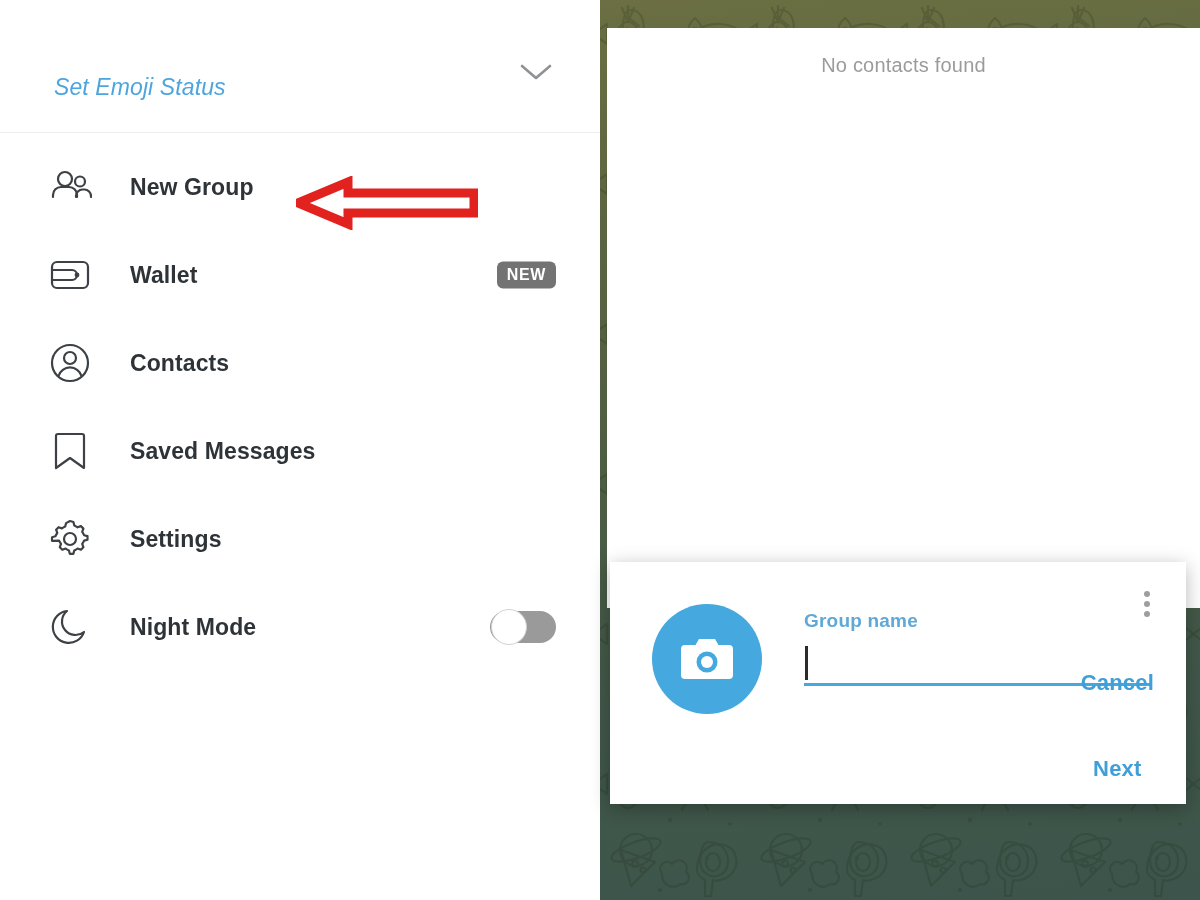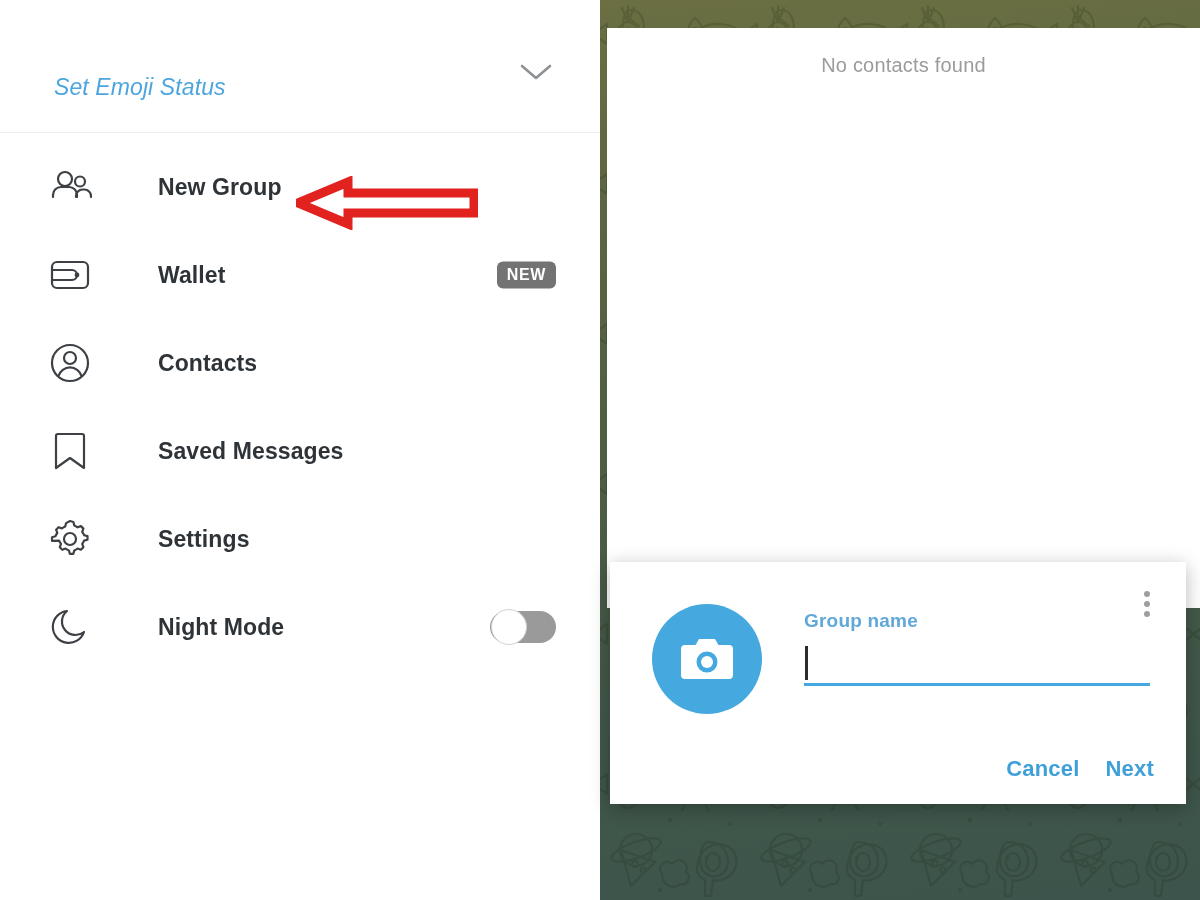--- a/index.html
+++ b/index.html
@@ -51,21 +51,20 @@
     position:absolute; right:44px; top:52px;
     width:40px; height:40px;
     display:flex; align-items:center; justify-content:center;
   }
 
   .menu-list { padding-top:10px; }
   .menu-item {
     position:relative; height:88px;
     display:flex; align-items:center;
     padding-left:46px;
-    gap:28px;
   }
   .menu-icon {
     width:48px; height:48px;
     display:flex; align-items:center; justify-content:center;
     flex:0 0 48px;
     color:#3d4145;
   }
   .menu-label {
     margin-left:36px;
     font-size:23px; font-weight:700; color:#2e3338;
@@ -135,21 +134,21 @@
     font-size:22px; color:#2e3338;
     font-family:"Liberation Sans", sans-serif;
     padding:0;
   }
   .caret {
     position:absolute; left:1px; top:4px;
     width:3px; height:34px; background:#2b2b2b;
   }
   .dialog-actions {
     position:absolute; right:32px; bottom:22px;
-    display:flex; align-items:center; gap:26px;
+    display:flex; align-items:center; gap:60px;flex-direction:column;
   }
   .dialog-btn {
     background:none; border:none; cursor:pointer;
     font-family:"Liberation Sans", sans-serif;
     font-size:22px; font-weight:700; color:#3f9fd8;
     letter-spacing:.2px;
   }
 </style>
 </head>
 <body>

